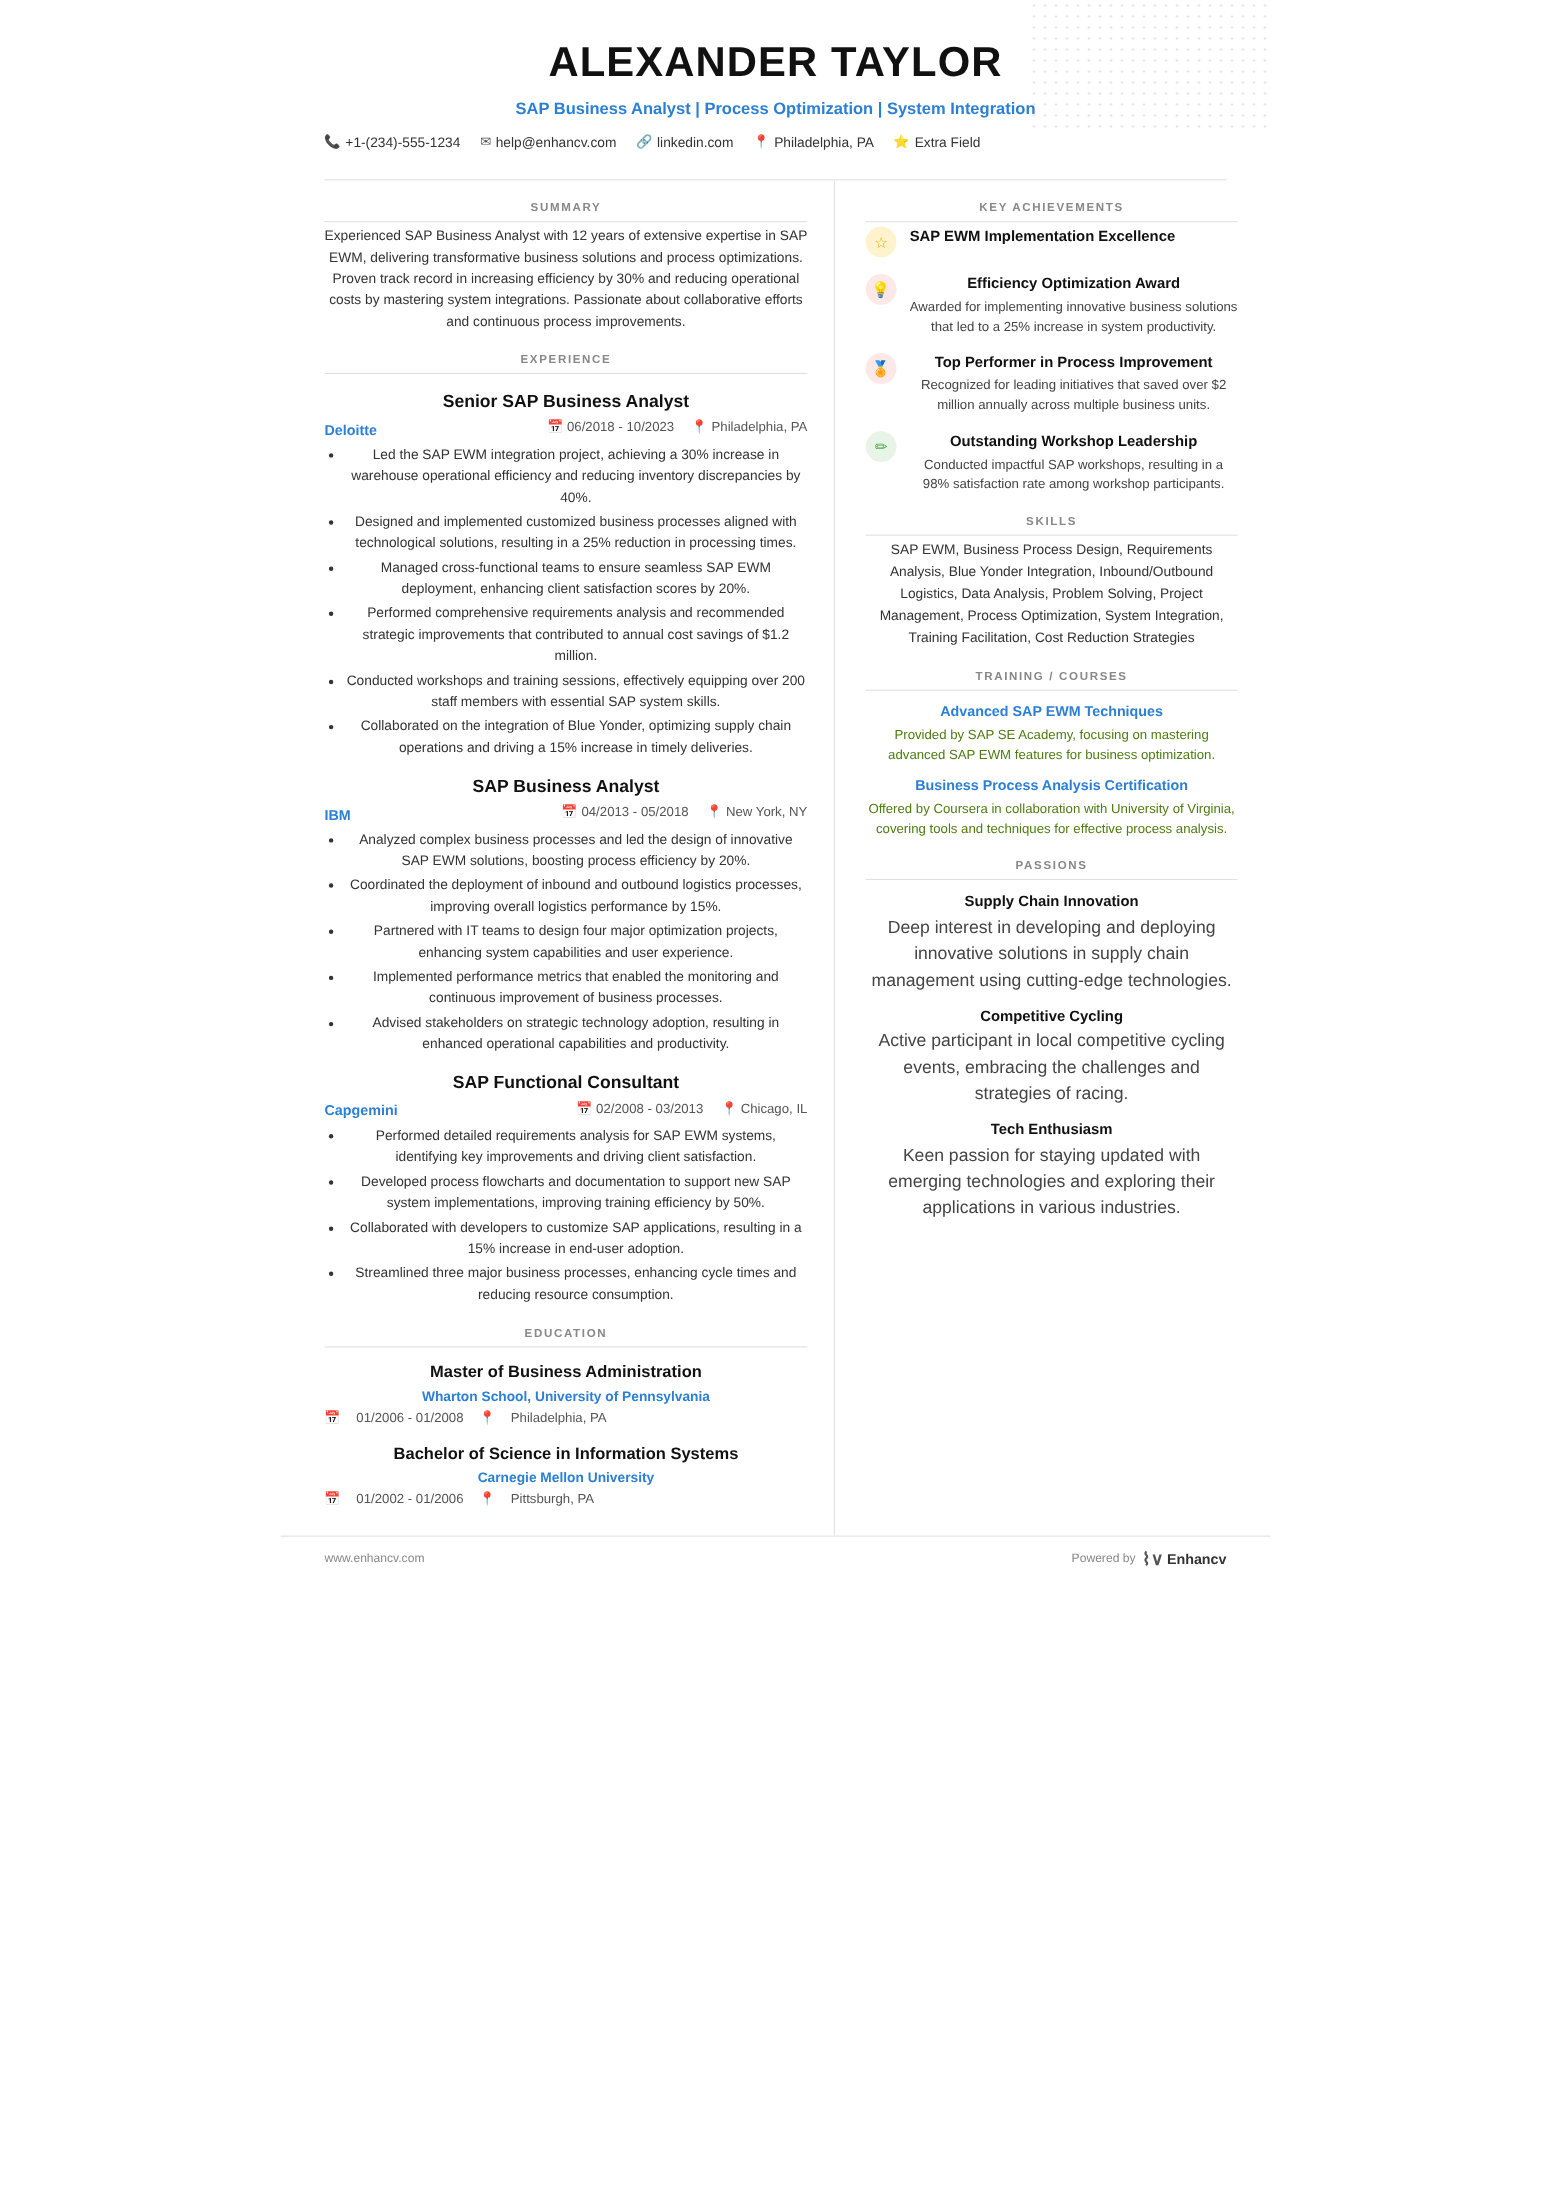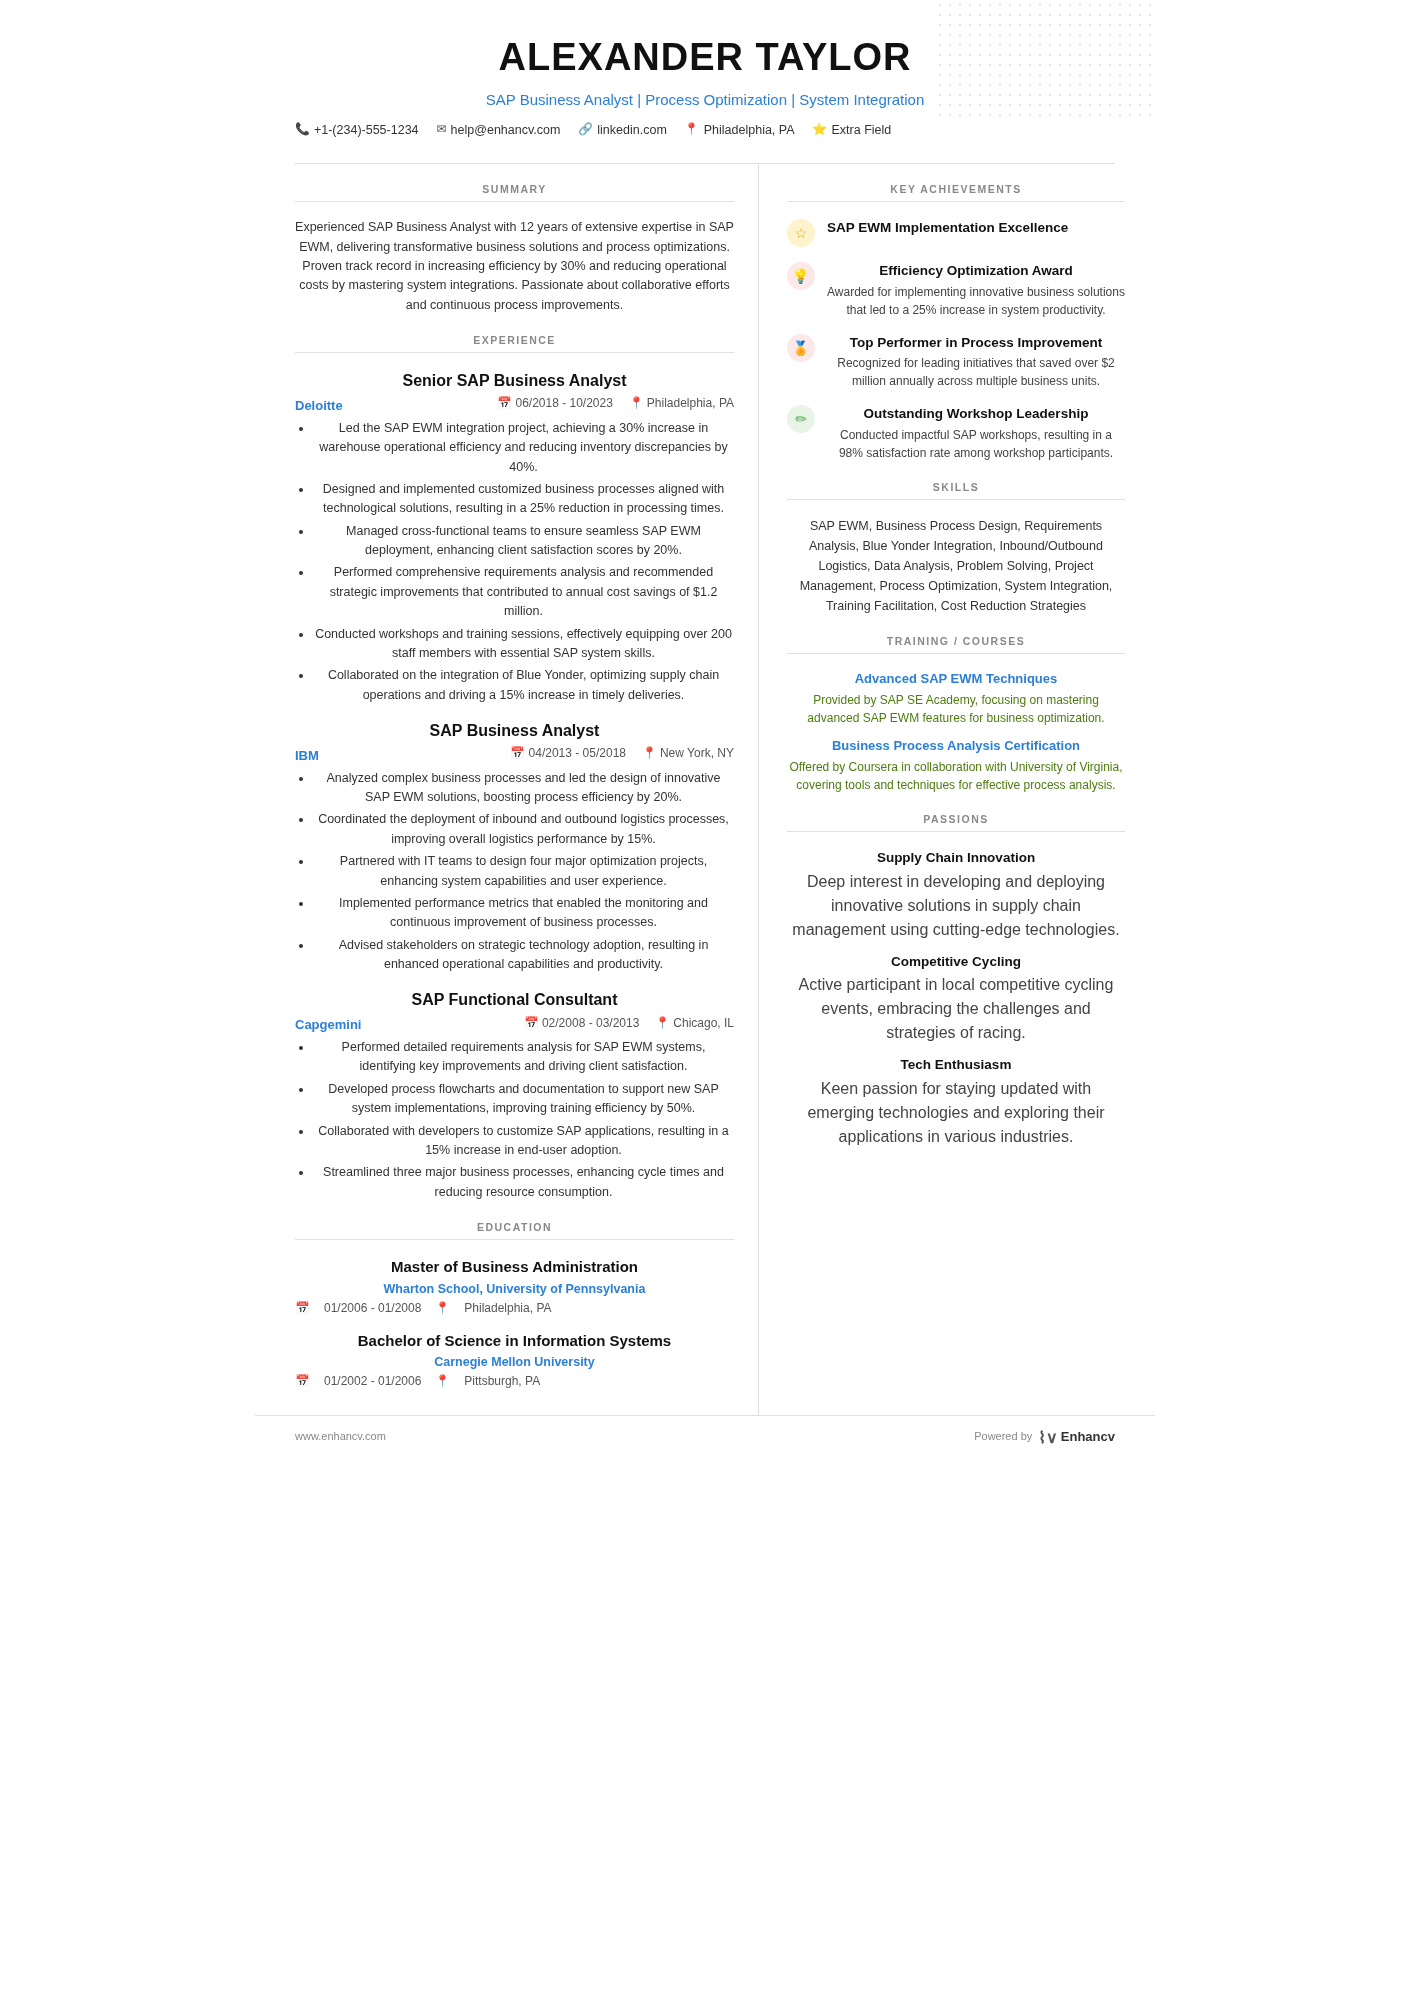--- a/index.html
+++ b/index.html
@@ -40,21 +40,21 @@
     .header h1 {
       font-size: 38px;
       font-weight: 900;
       letter-spacing: 1px;
       color: #111;
       margin-bottom: 4px;
     }
     .header .subtitle {
       font-size: 15px;
       color: #2b7fd4;
-      font-weight: 400;
+      font-weight: 700;
       margin-bottom: 10px;
     }
     .header .contact-row {
       display: flex;
       flex-wrap: wrap;
       gap: 18px;
       font-size: 12.5px;
       color: #333;
       align-items: center;
     }
@@ -81,21 +81,21 @@
       padding: 18px 30px 24px 28px;
     }
     .section-title {
       font-size: 10.5px;
       font-weight: 700;
       letter-spacing: 1.5px;
       color: #888;
       text-transform: uppercase;
       border-bottom: 1px solid #e0e0e0;
       padding-bottom: 4px;
-      margin-bottom: 16px;
+      margin-bottom: 3px;
       margin-top: 18px;
     }
     .section-title:first-child {
       margin-top: 0;
     }
     .summary-text {
       font-size: 12.5px;
       color: #333;
       line-height: 1.55;
     }

